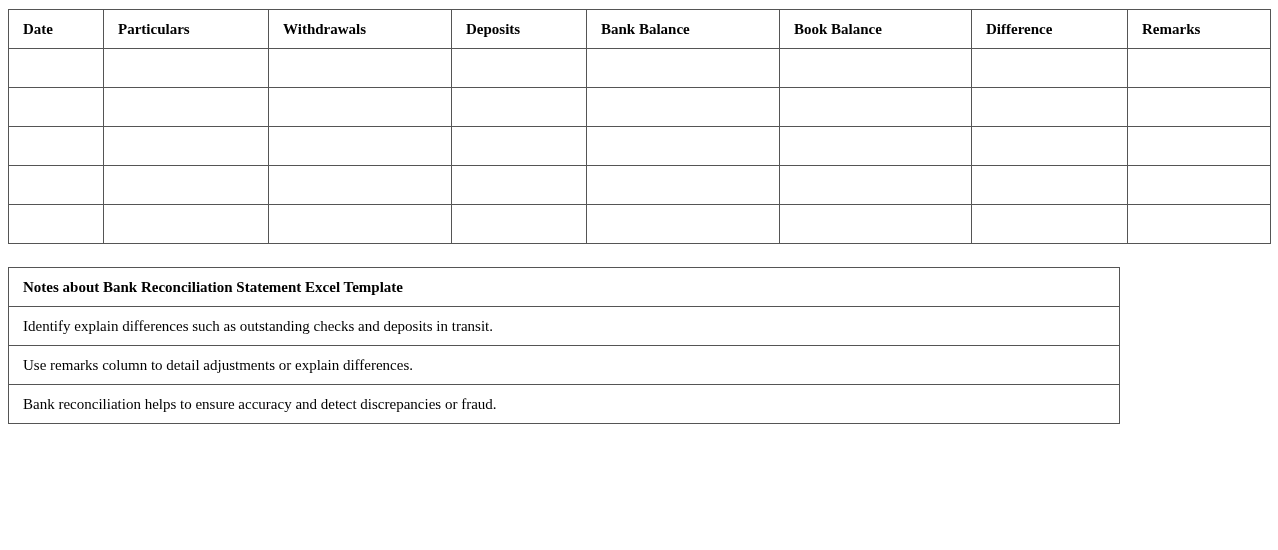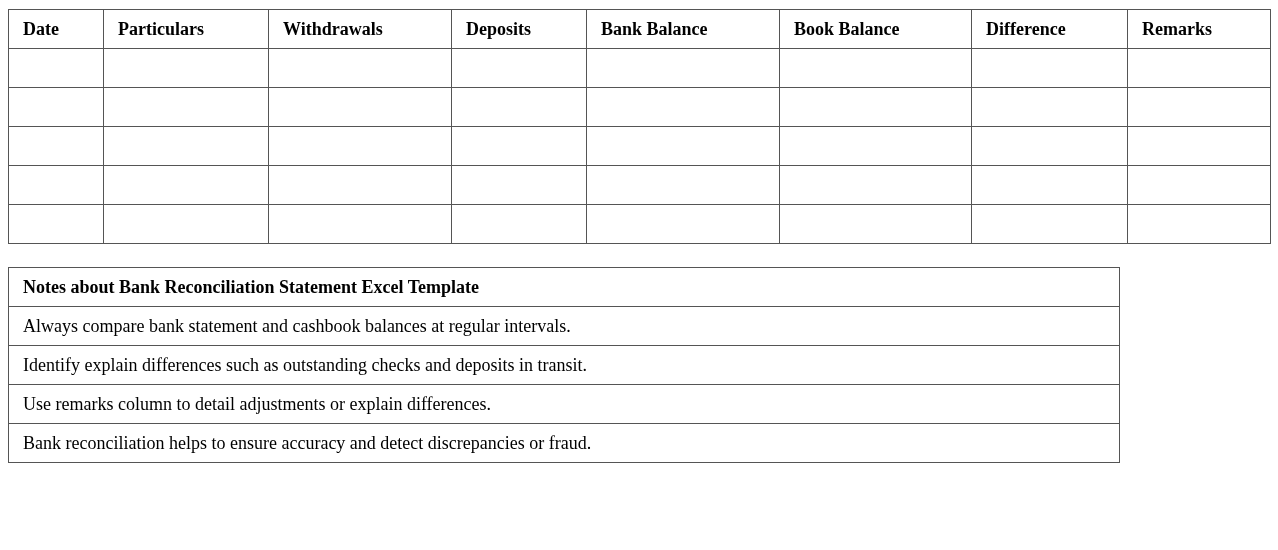--- a/index.html
+++ b/index.html
@@ -1,18 +1,18 @@
 <!DOCTYPE html>
 <html><head>
 <meta charset="utf-8">
 <style>
   html, body { margin:0; padding:0; background:#ffffff; }
   body { width:1278px; height:550px; position:relative; font-family:"Liberation Serif", "DejaVu Serif", serif; color:#000; }
   table { border-collapse:collapse; position:absolute; left:8px; table-layout:fixed; }
-  td, th { border:1px solid #555555; padding:0 0 0 14px; text-align:left; vertical-align:middle; font-size:18px; }
+  td, th { border:1px solid #555555; padding:0 0 0 14px; text-align:left; vertical-align:middle; font-size:15px; }
   #main-table { top:9px; width:1262px; }
   #main-table th { height:38px; font-weight:bold; }
   #main-table td { height:38px; }
   #notes-table { top:267px; width:1112px; }
   #notes-table th { height:38px; font-weight:bold; }
   #notes-table td { height:38px; }
 </style>
 </head>
 <body>
 
@@ -94,23 +94,20 @@
 </table>
 
 <table id="notes-table">
   <thead>
     <tr>
       <th>Notes about Bank Reconciliation Statement Excel Template</th>
     </tr>
   </thead>
   <tbody>
     <tr>
-        <td>Always compare bank statement and cashbook balances at regular intervals.</td>
-      </tr>
-    <tr>
         <td>Identify explain differences such as outstanding checks and deposits in transit.</td>
       </tr>
     <tr>
         <td>Use remarks column to detail adjustments or explain differences.</td>
       </tr>
     <tr>
         <td>Bank reconciliation helps to ensure accuracy and detect discrepancies or fraud.</td>
       </tr>
   </tbody>
 </table>

